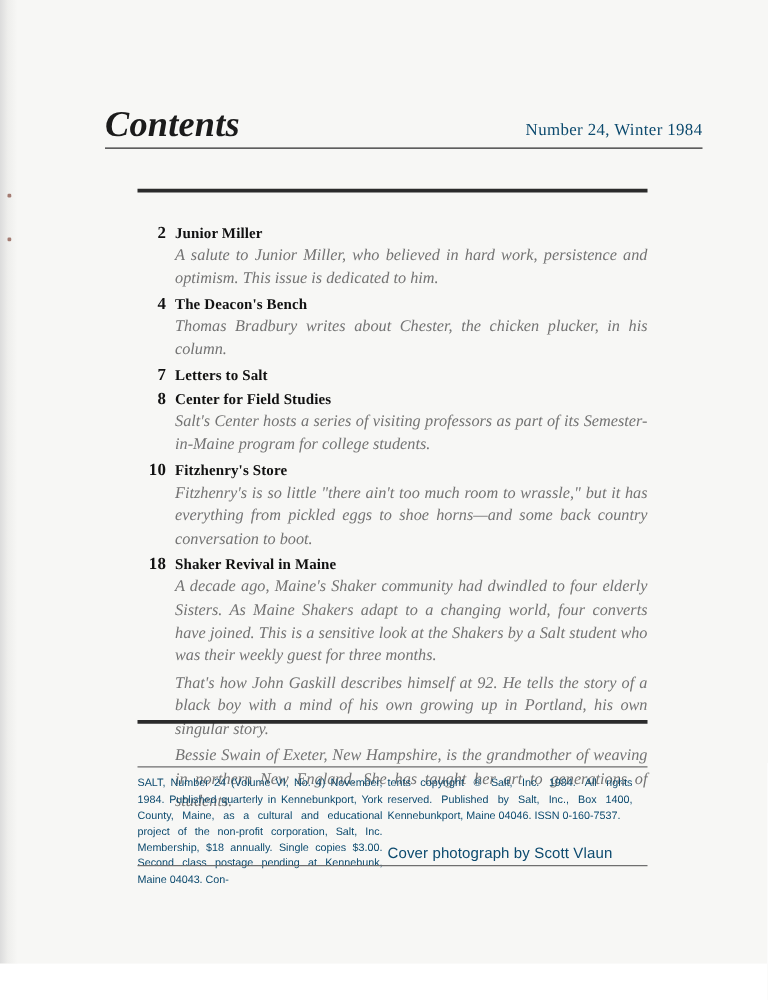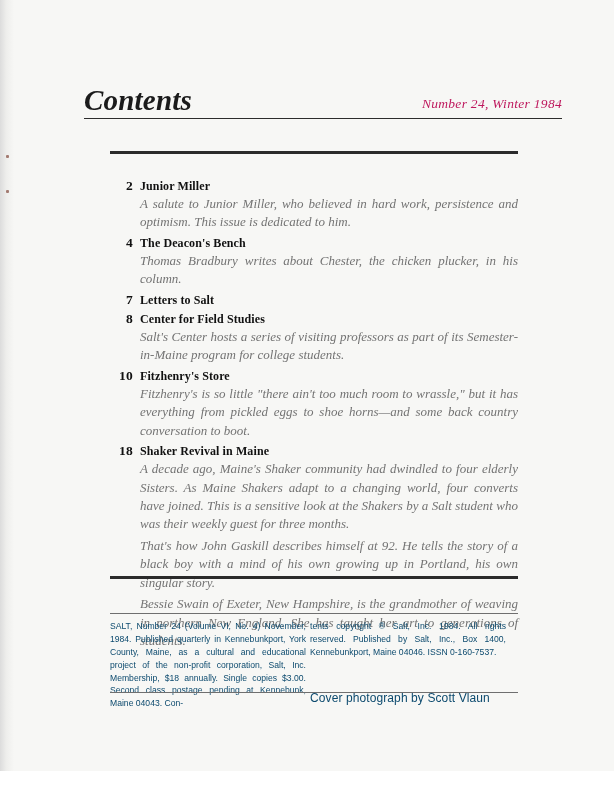--- a/index.html
+++ b/index.html
@@ -55,24 +55,23 @@
     font-style: italic;
     font-weight: 700;
     font-size: 29px;
     letter-spacing: .2px;
     color: #1b1b1b;
     line-height: 1;
   }
   .issue-line {
     font-family: "Liberation Serif", serif;
     font-size: 13.5px;
-    color: #be185d;
+    color: #0c4a6e;
     letter-spacing: .3px;
     padding-bottom: 3px;
-    font-style: italic;
   }
 
   
   .rule-thick {
     position: absolute;
     left: 110px;
     width: 408px;
     height: 3px;
     background: #2b2b2b;
   }
@@ -136,21 +135,21 @@
     font-family: "Liberation Sans", sans-serif;
     color: #0c4a6e;
   }
   .colophon-col { width: 196px; }
   .colophon-text {
     font-size: 8.6px;
     line-height: 1.5;
     text-align: justify;
   }
   .cover-credit {
-    margin-top: 32px;
+    margin-top: 16px;
     font-size: 12px;
     line-height: 1.3;
     letter-spacing: .1px;
   }
 </style>
 </head>
 <body>
 
 <div class="page">
 

